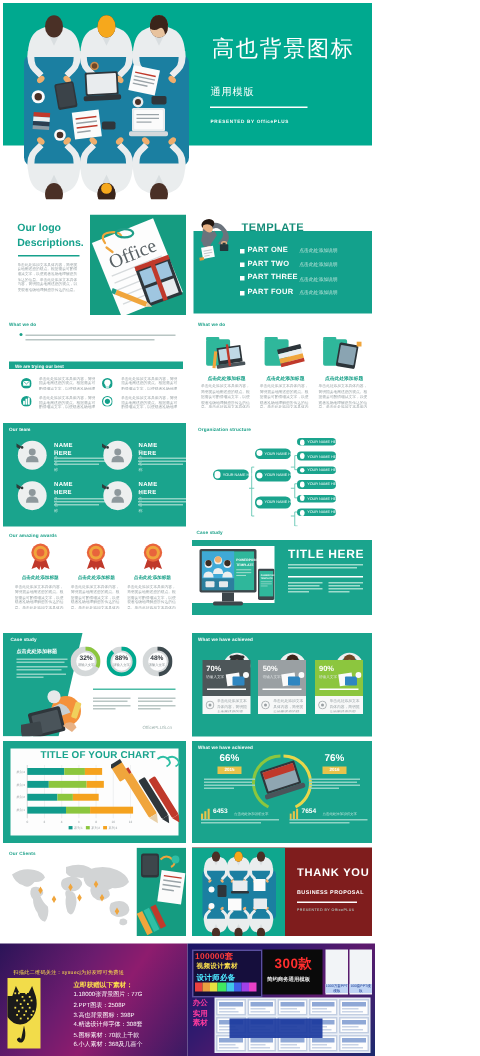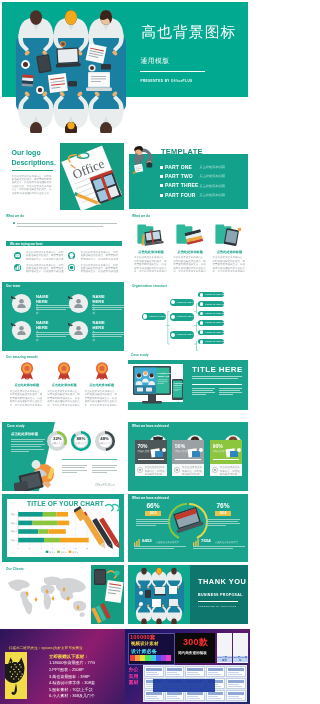--- a/index.html
+++ b/index.html
@@ -915,21 +915,21 @@
         <rect x="7" y="40" width="4" height="16" fill="#2FBFA5"></rect>
         <rect x="12" y="40" width="4" height="16" fill="#C0392B"></rect>
       </g>
       <g stroke="#F0A53C" stroke-width="1.4" fill="none">
         <path d="M16 8 q4-4 8 0 q3 3 -1 5"></path>
       </g>
       <circle cx="26" cy="8" r="2.6" fill="#2FBFA5"></circle>
     </svg>
   </div>
 
-  <div class="sl" style="left:128px;top:565px;width:120px;height:59px;background:#0f766e;">
+  <div class="sl" style="left:128px;top:565px;width:120px;height:59px;background:#7f1d1d;">
     <svg class="abs" style="left:0;top:0;" width="62" height="59" viewBox="0 0 62 59">
       <rect x="0" y="0" width="62" height="59" fill="#0FA78E"></rect>
       <rect x="7" y="15" width="49" height="33" rx="3" fill="#1B7FA1"></rect>
       <g>
         <g transform="translate(16,9) scale(.46)">
             <use href="#prs"></use>
           </g>
         <g transform="translate(31,9) scale(.46)">
             <use href="#prs"></use>
             <ellipse cx="0" cy="-6.4" rx="6" ry="7.4" fill="#F6A81C"></ellipse>

